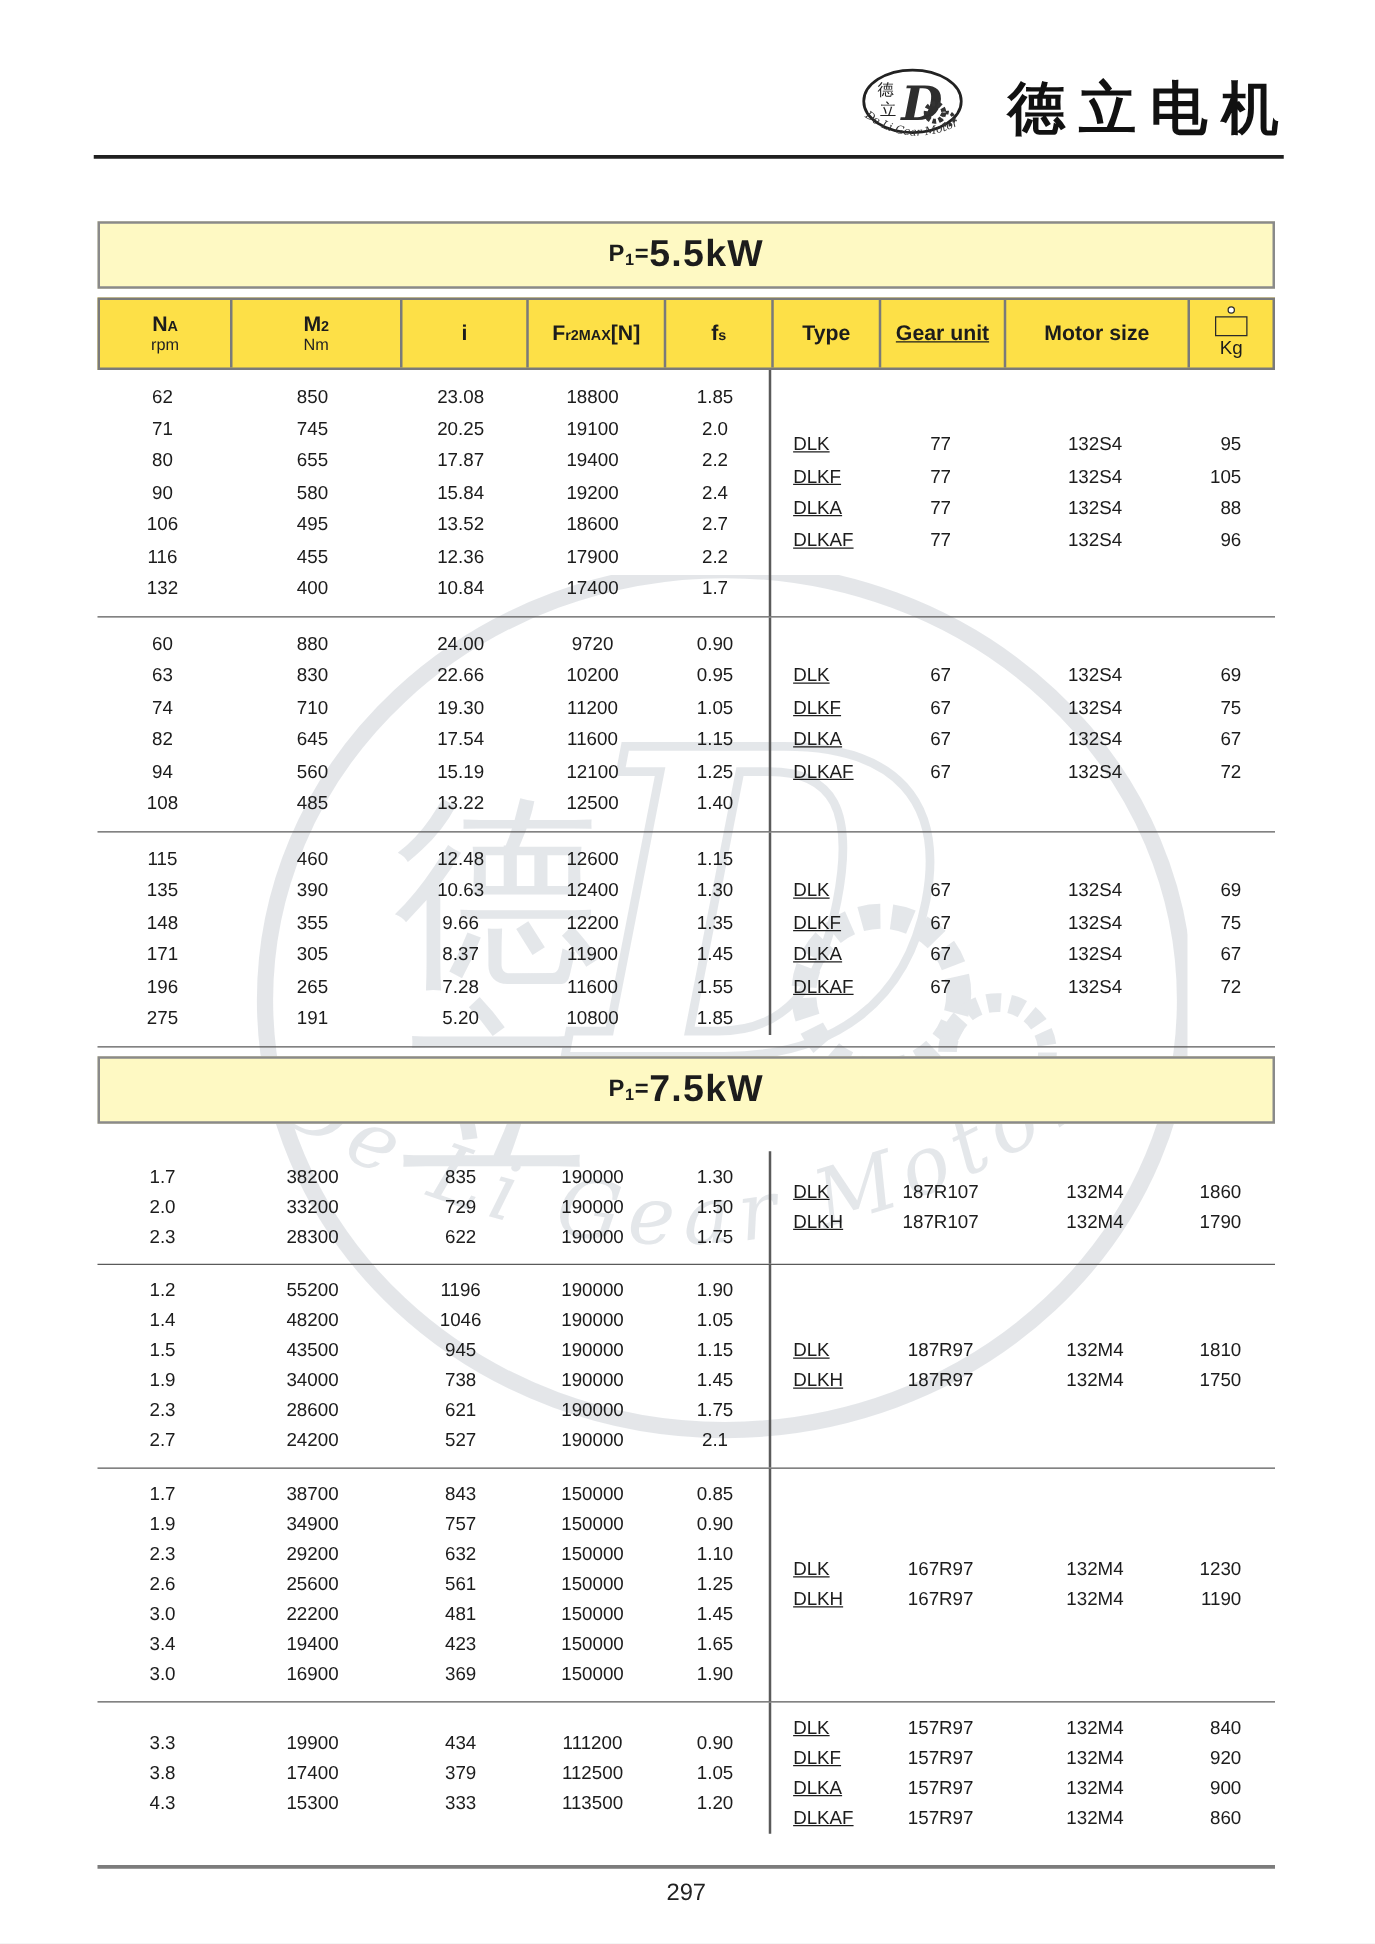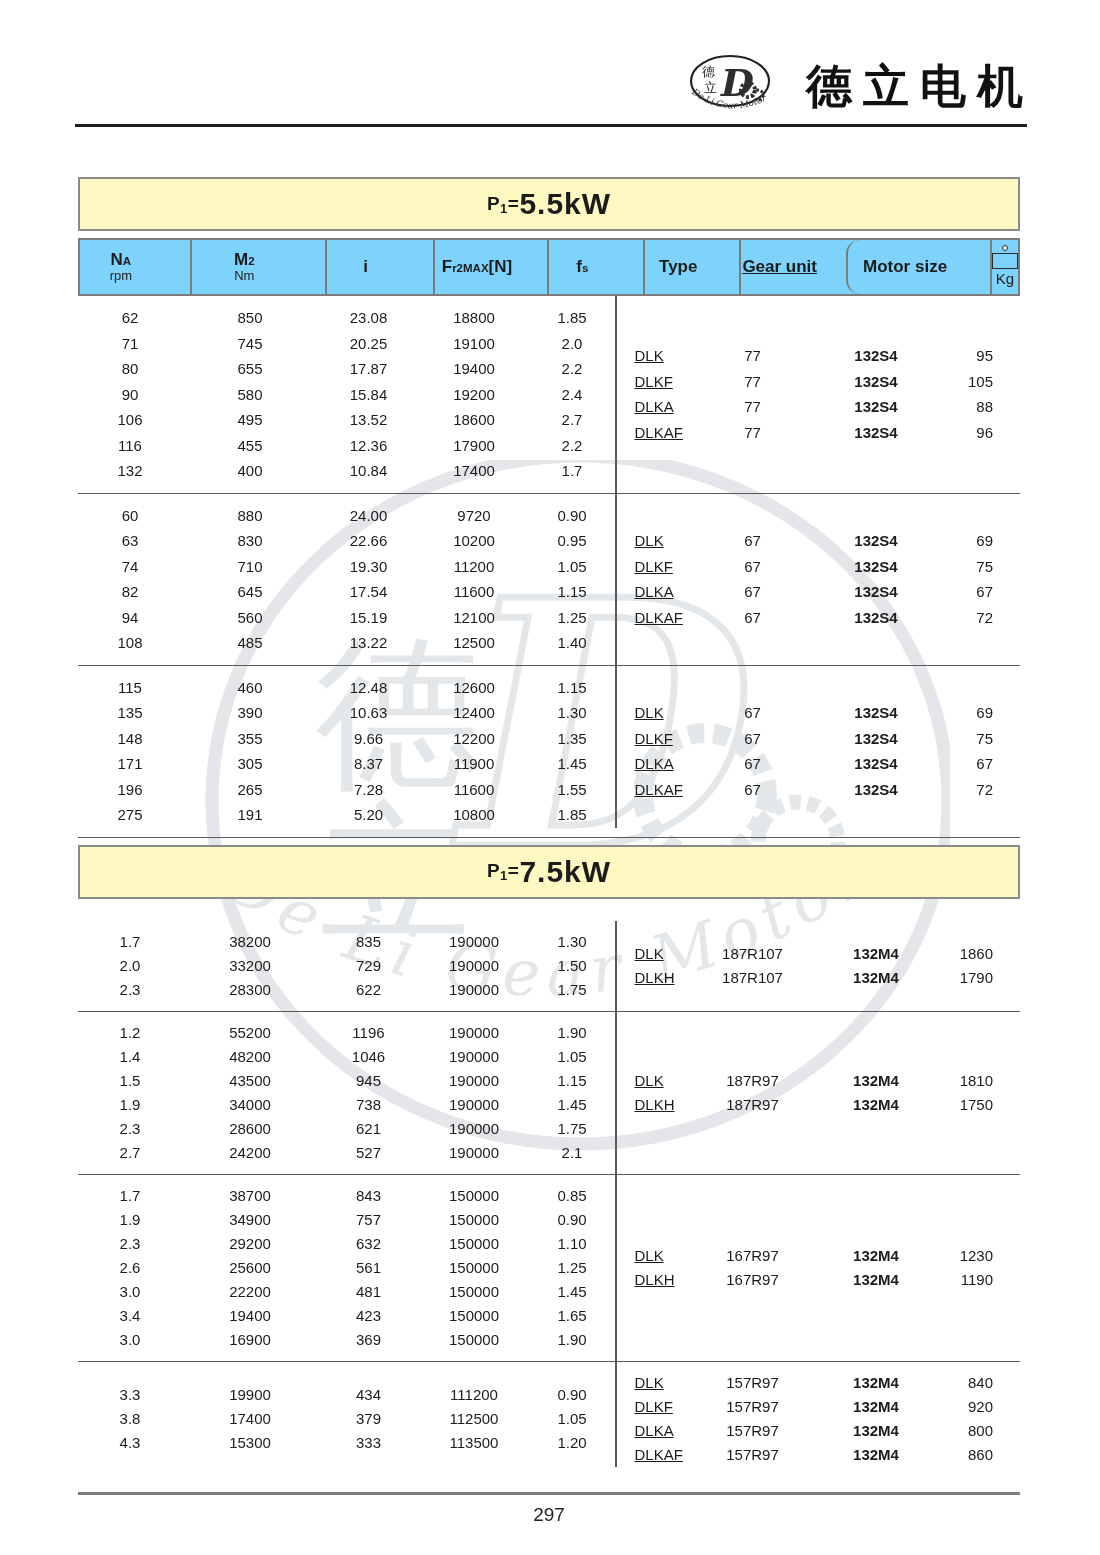--- a/index.html
+++ b/index.html
@@ -21,32 +21,32 @@
   .content{position:absolute; top:177px; left:78px; width:942px;}
   .title-box{
     border:2px solid #8a8a8a; height:50px;
     display:flex; align-items:center; justify-content:center;
     font-weight:bold; margin-bottom:7px; background:#fef9c3; position:relative;
   }
   .title-box .tp{font-size:19px; letter-spacing:0.5px;}
   .title-box .tp sub{font-size:13px; vertical-align:-3px;}
   .title-box .tv{font-size:30px; letter-spacing:1px;}
   
-  .col-header{display:flex; border:2px solid #7a7a7a; height:54px; background:#7dd3fc; position:relative;gap:28px;}
+  .col-header{display:flex; border:2px solid #7a7a7a; height:54px; background:#fde047; position:relative;}
   .th{
     box-sizing:border-box; border-left:2px solid #7a7a7a;
     display:flex; flex-direction:column; justify-content:center; align-items:center;
     text-align:center;
   }
   .th:first-child{border-left:none;}
   .th .main{font-weight:bold; font-size:17px; line-height:1.15;}
   .th .ss{font-size:11.5px; font-weight:bold;}
   .th .unit{font-size:13px; color:#222; line-height:1.15;}
   .w-na{width:104px;} .w-m2{width:136px;} .w-i{width:101px;} .w-fr{width:110px;}
-  .w-fs{width:86px;} .w-type{width:86px;} .w-gear{width:100px;text-decoration:underline;} .w-motor{width:147px;border-radius:14px;} .w-kg{flex:1;}
+  .w-fs{width:86px;} .w-type{width:86px;} .w-gear{width:100px;text-decoration:underline;} .w-motor{width:147px;} .w-kg{flex:1;}
   .kg-icon{width:24px; height:14px; border:1.5px solid #2a2a2a; position:relative; margin:6px auto 1px auto;}
   .kg-icon::after{
     content:''; position:absolute; width:4px; height:4px; border:1.5px solid #2a2a2a;
     border-radius:50%; top:-9px; left:50%; transform:translateX(-50%); background:#fff;
   }
   .kg-label{font-size:15px;}
   
   .blocks{}
   .block{display:flex; align-items:stretch; border-bottom:1.5px solid #5a5a5a; padding:9px 0; position:relative;}
   #blocks-1 .block:last-child{border-bottom:none;}
@@ -55,21 +55,21 @@
   .block:last-child .vline{margin-bottom:0;}
   .right{flex:1; display:flex; flex-direction:column; justify-content:center;}
   .drow,.mrow{display:flex; font-size:15px;}
   .s0 .drow,.s0 .mrow{line-height:25.5px;}
   .s1 .drow,.s1 .mrow{line-height:24px;}
   .dc{text-align:center; display:block;}
   .dc0{width:104px;} .dc1{width:136px;} .dc2{width:101px;} .dc3{width:110px;} .dc4{width:86px;}
   .mc{display:block; box-sizing:border-box;}
   .mc0{width:86px; text-align:left; padding-left:18px;text-decoration:underline;}
   .mc1{width:100px; text-align:center;}
-  .mc2{width:147px; text-align:center;font-weight:bold;}
+  .mc2{width:147px; text-align:center;}
   .mc3{flex:1; text-align:right; padding-right:27px;}
   
   .footer-rule{height:3px; background:#7c7c7c; margin-top:16px;}
   .page-number{text-align:center; font-size:19px; margin-top:9px; color:#222;}
   .wm-serif{font-family:"DejaVu Serif", serif;}
 </style>
 </head>
 <body>
 
 <div class="page">
@@ -585,21 +585,21 @@
               <div class="mrow">
                 <span class="mc mc0">DLKF</span>
                 <span class="mc mc1">157R97</span>
                 <span class="mc mc2">132M4</span>
                 <span class="mc mc3">920</span>
               </div>
               <div class="mrow">
                 <span class="mc mc0">DLKA</span>
                 <span class="mc mc1">157R97</span>
                 <span class="mc mc2">132M4</span>
-                <span class="mc mc3">800</span>
+                <span class="mc mc3">900</span>
               </div>
               <div class="mrow">
                 <span class="mc mc0">DLKAF</span>
                 <span class="mc mc1">157R97</span>
                 <span class="mc mc2">132M4</span>
                 <span class="mc mc3">860</span>
               </div>
             </div>
           </div>
         </div>

